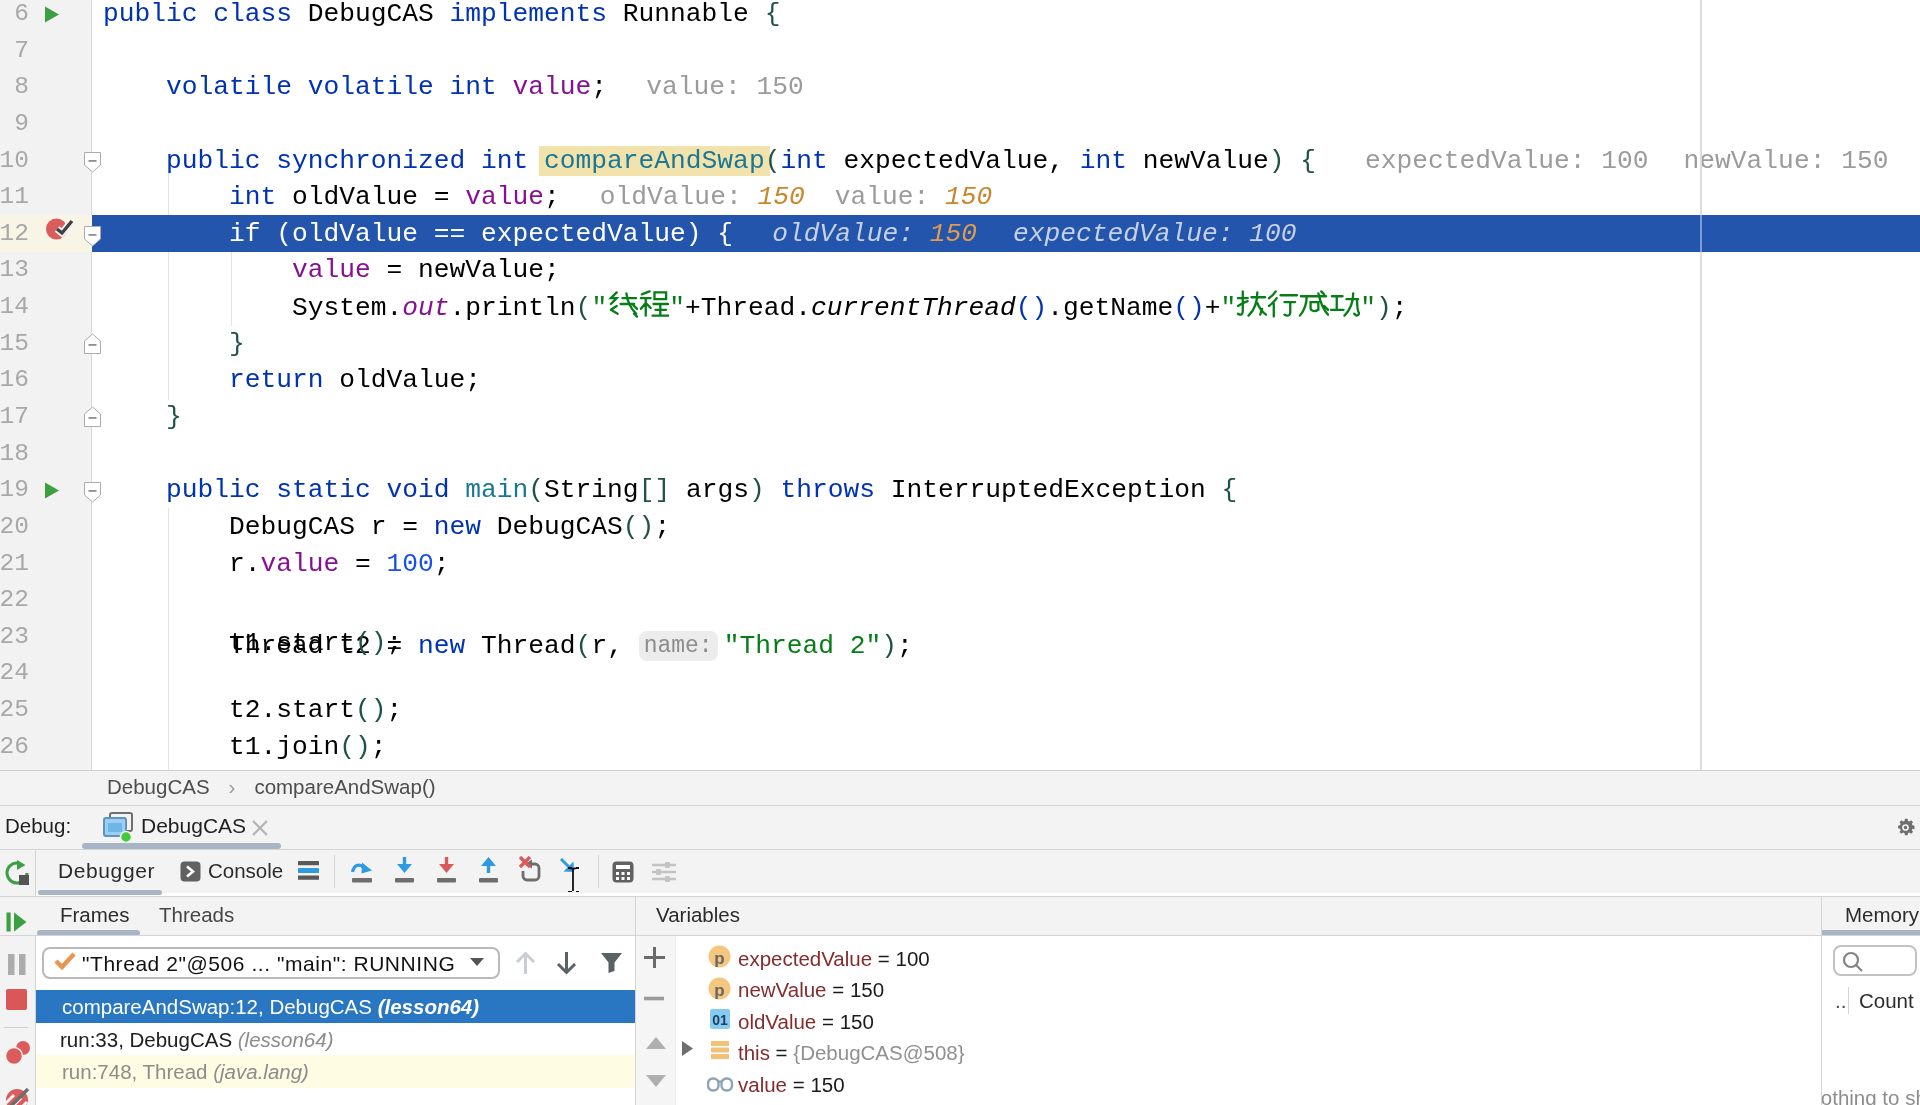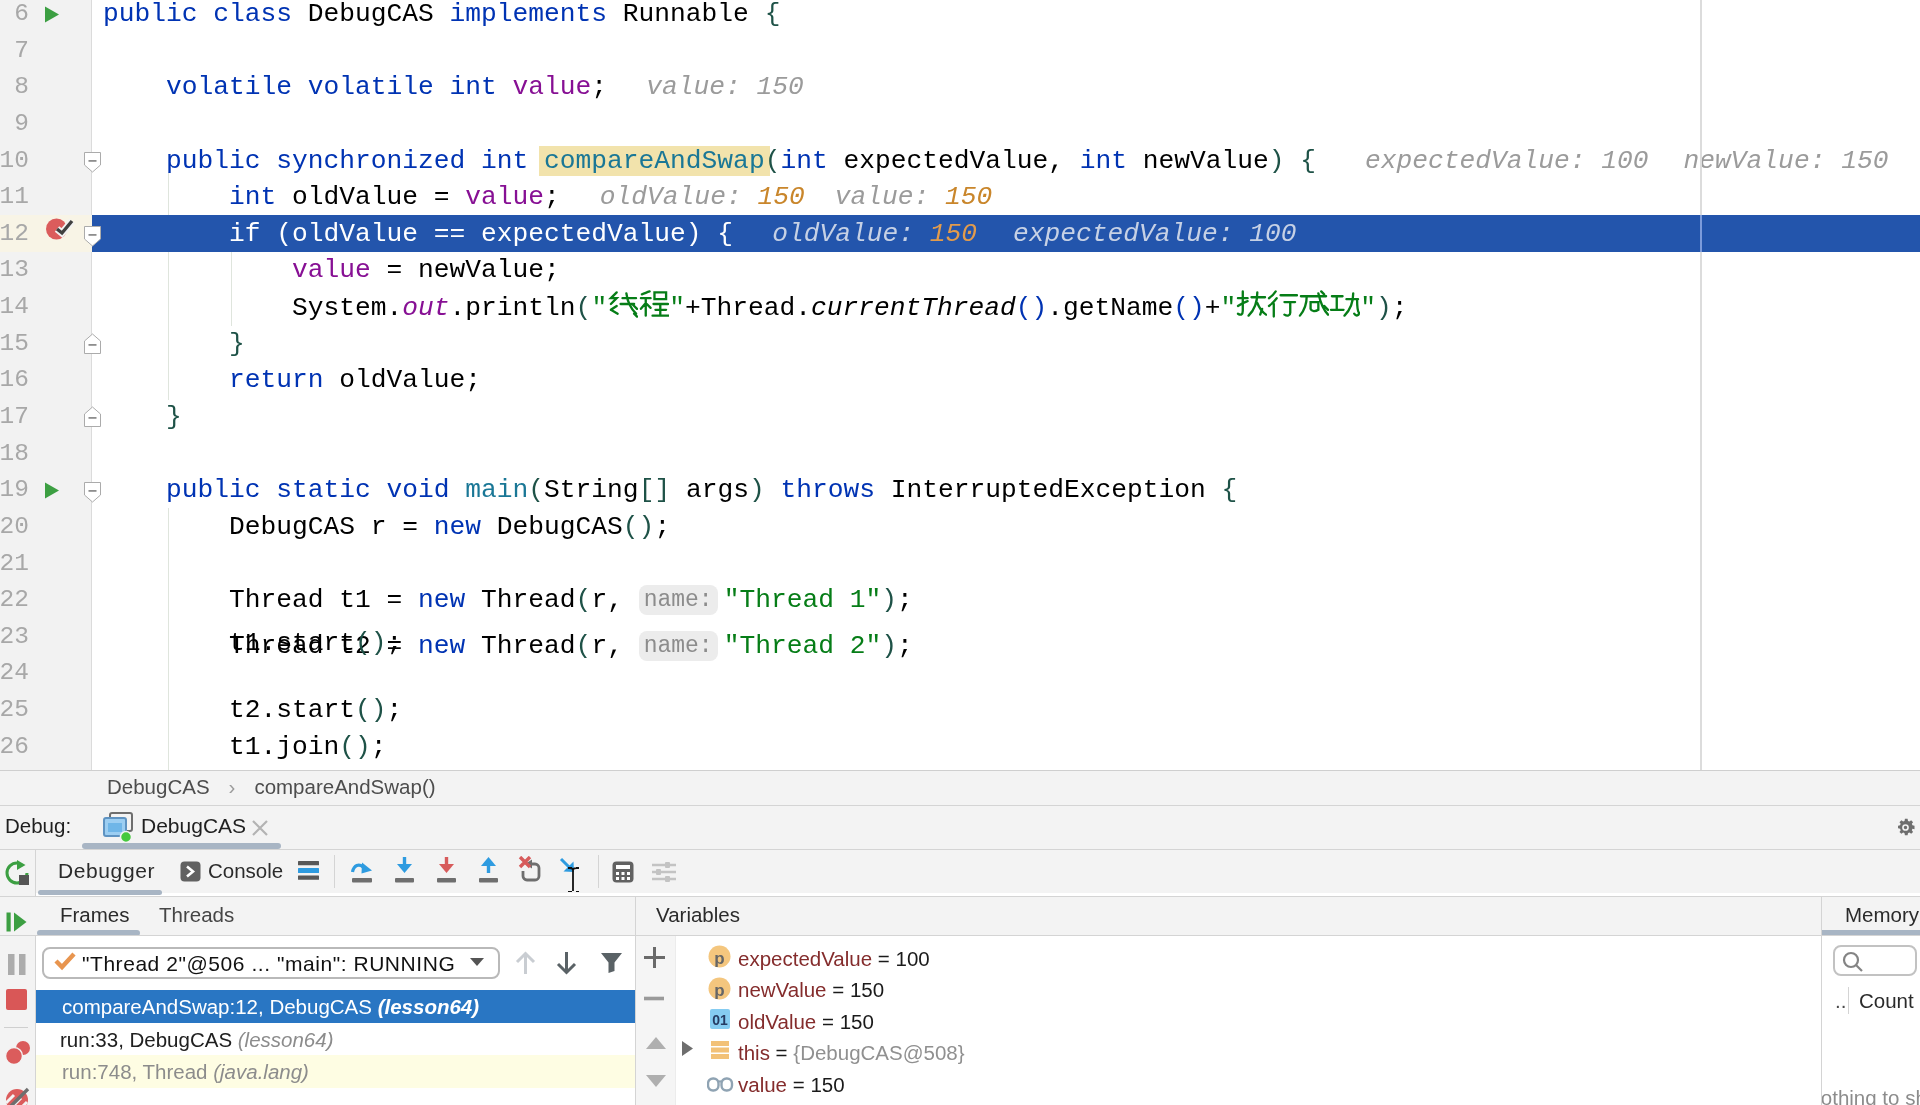--- a/index.html
+++ b/index.html
@@ -11,21 +11,21 @@
   #gutter { position:absolute; left:0; top:0; width:92px; height:770px; background:#F2F2F2; border-right:1px solid #DBDBDB; }
   .lnum { position:absolute; width:34px; text-align:right; font-family:"Liberation Mono", monospace; font-size:24.5px; color:#A8A8A8; line-height:36.63px; left:-5px; }
   .codeline { position:absolute; left:103px; white-space:pre; font-family:"Liberation Mono", monospace; font-size:26.25px; line-height:36.63px; height:36.63px; color:#000; letter-spacing:0; }
   .kw { color:#0033B3; }
   .fld { color:#871094; }
   .num { color:#1750EB; }
   .str { color:#067D17; }
   .mth { color:#1A7796; }
   .it { font-style:italic; }
   .br { color:#1E5247; }
-  .hint { font-style:italic; color:#9B9B9B; }
+  .hint { color:#9B9B9B; }
   .hinto { font-style:italic; color:#C9862B; }
   .hintw { font-style:italic; color:#C6D1E5; }
   .hintow { font-style:italic; color:#E29B4C; }
   .pill { display:inline-block; width:79px; text-align:center; background:#ECECEC; color:#8C8C8C; border-radius:8px; font-size:23px; font-style:normal; font-family:"Liberation Mono", monospace; line-height:30px; vertical-align:1.5px; margin-right:6px; }
   .guide { position:absolute; width:1px; background:#DFE5DD; }
   .cjk { vertical-align:-4px; }
   .cjk .s { fill:none; stroke:#067D17; stroke-width:2.4; stroke-linecap:round; }
   
   .bar { position:absolute; left:0; width:1920px; background:#F3F3F3; }
   .hline { position:absolute; left:0; width:1920px; height:1px; background:#D4D4D4; }
@@ -121,21 +121,21 @@
             <path d="M3 7 H29 M9 7 C9 15 7 21 2 27 M13 13 H21 V21 C18 23 14 23 13 20 Z M21 4 C23 13 26 21 31 26 M27 17 L31 21 M24 2 L27 5" class="s"></path>
           </svg><svg class="cjk" width="31" height="30" viewBox="0 0 32 30">
             <path d="M3 7 H14 M8 7 V21 M2 21 H15" class="s"></path>
             <path d="M18 10 H30 M25 4 C25 13 22 21 16 27 M29 10 C29 17 29 22 31 24 C31 27 28 28 26 25" class="s"></path>
           </svg>"</span><span class="br">)</span>;</div>
     <div class="codeline" style="top:325.7px;">        <span class="br">}</span></div>
     <div class="codeline" style="top:362.3px;">        <span class="kw">return</span> oldValue;</div>
     <div class="codeline" style="top:398.9px;">    <span class="br">}</span></div>
     <div class="codeline" style="top:508.8px;">        DebugCAS r = <span class="kw">new</span> DebugCAS<span class="br">()</span>;</div>
     <div class="codeline" style="top:472.2px;">    <span class="kw">public static void</span> <span class="mth">main</span><span class="br">(</span>String<span class="br">[]</span> args<span class="br">)</span> <span class="kw">throws</span> InterruptedException <span class="br">{</span></div>
-    <div class="codeline" style="top:582.1px;">        Thread t1 = <span class="kw">new</span> Thread<span class="br">(</span>r, <span class="pill">name:</span><span class="str">"Thread 1"</span><span class="br">)</span>;</div>
+    <div class="codeline" style="top:545.5px;">        r.<span class="fld">value</span> = <span class="num">100</span>;</div>
     <div class="codeline" style="top:615px;margin-top:13px;">        Thread t2 = <span class="kw">new</span> Thread<span class="br">(</span>r, <span class="pill">name:</span><span class="str">"Thread 2"</span><span class="br">)</span>;</div>
     <div class="codeline" style="top:625px;">        t1.start<span class="br">()</span>;</div>
     <div class="codeline" style="top:692.0px;">        t2.start<span class="br">()</span>;</div>
     <div class="codeline" style="top:728.6px;">        t1.join<span class="br">()</span>;</div>
     <div class="abs" style="left:1700px;top:0;width:2px;height:770px;background:#DCDCDC;"></div>
     <div class="abs" style="left:1700px;top:215px;width:2px;height:37px;background:#7C9BDB;"></div>
   </div>
 
   <div class="hline" style="top:770px;background:#CFCFCF;"></div>
   <div class="bar" style="top:771px;height:34px;"></div>

